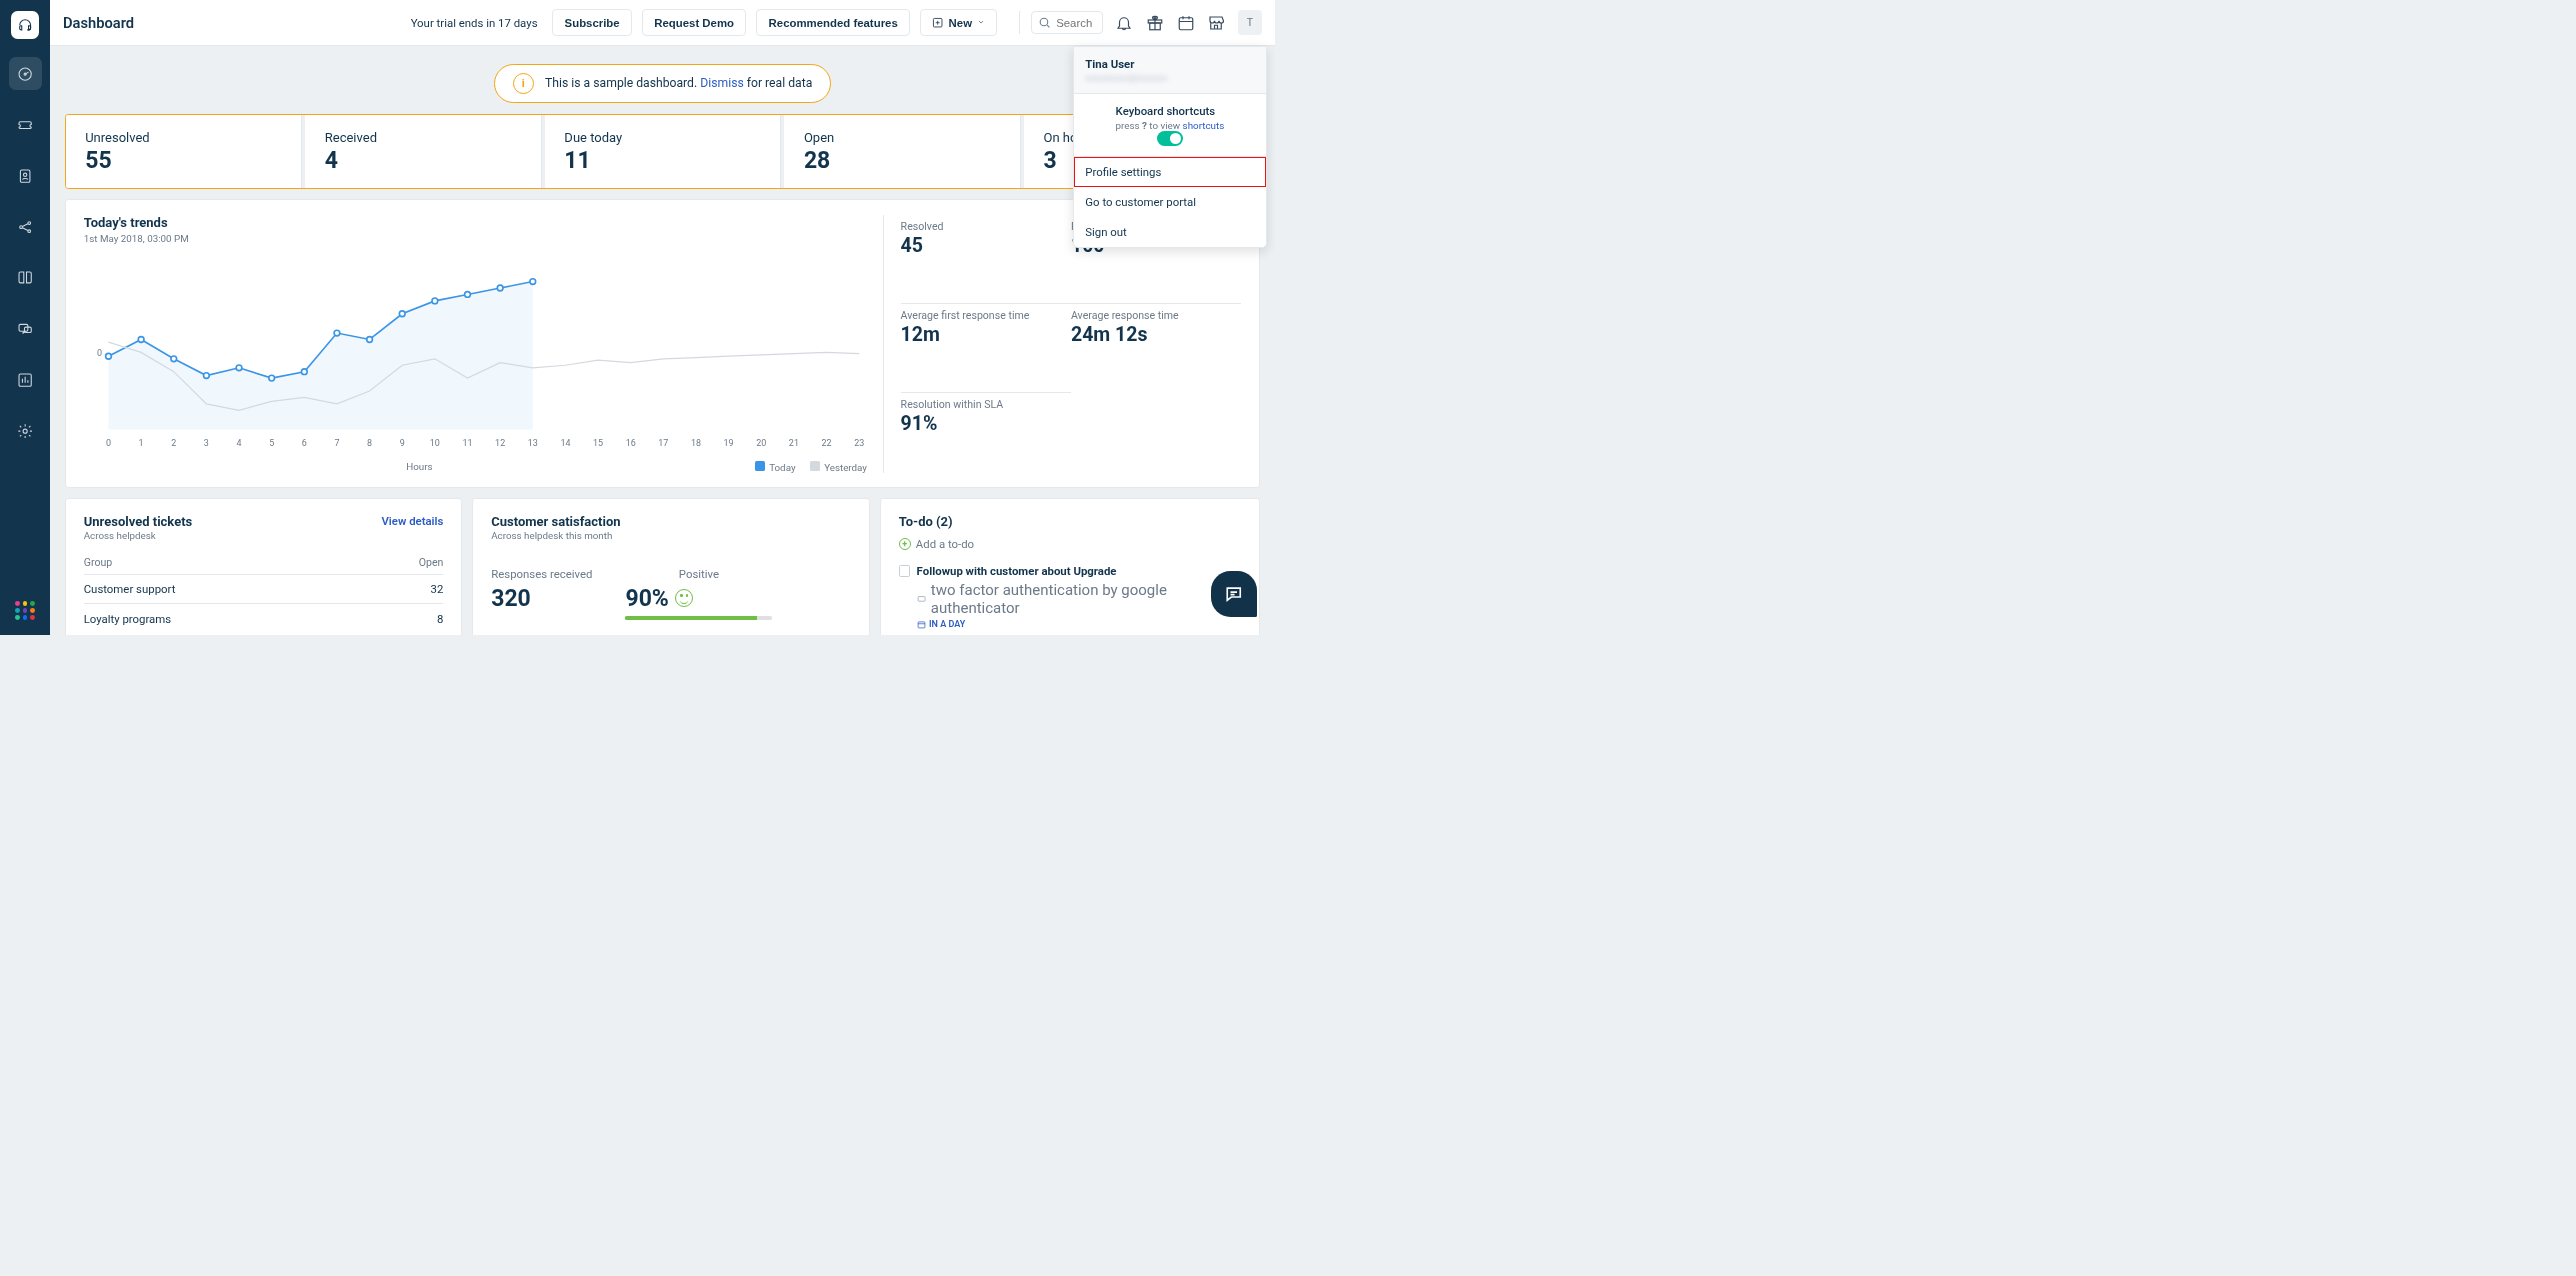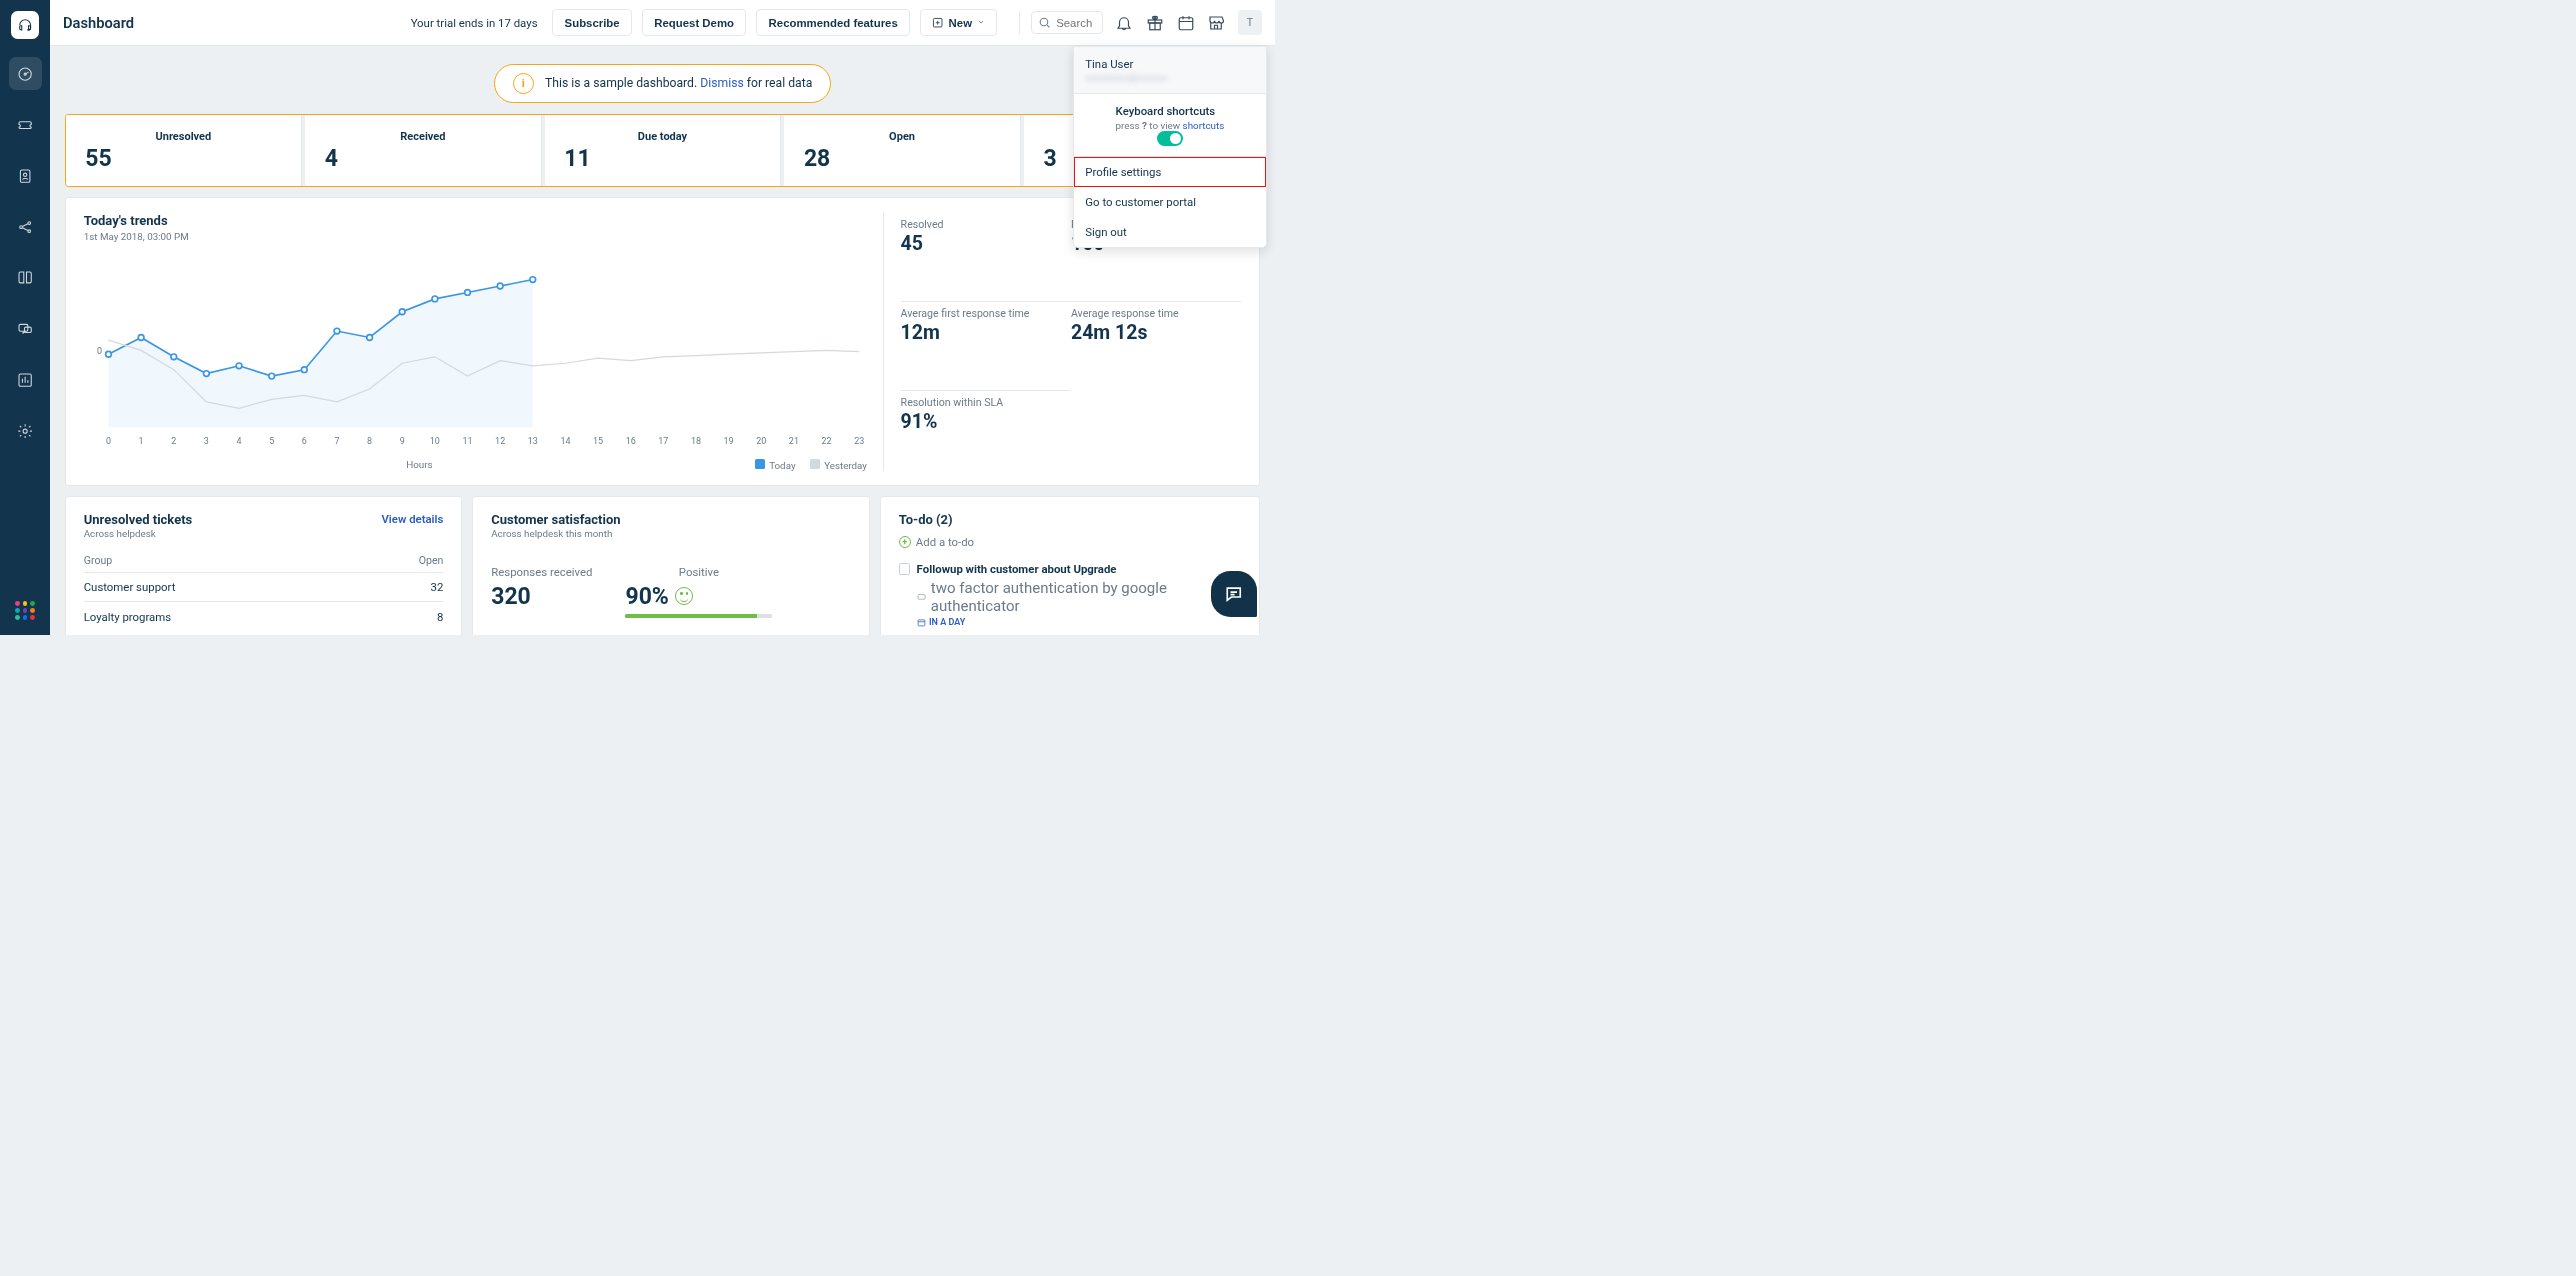--- a/index.html
+++ b/index.html
@@ -69,21 +69,21 @@
     overflow:hidden;
   }
   .banner { display:flex;justify-content:center;margin:6.5px 0 11.4px;}
   .banner-inner { display:flex;align-items:center;gap:11.4px;background:#fff;border:0.8px solid var(--yellow);border-radius:814px;padding:8.1px 18px;}
   .info-icon {width:21px;height:21px;border:1.6px solid var(--yellow);border-radius:50%;display:flex;align-items:center;justify-content:center;color:var(--yellow);font-weight:700;}
   .banner-text{font-size:12.2px;}
   .banner-text a{color:var(--accent-blue);text-decoration:none;}
   .stats-row { display:flex;gap:3.3px;background:transparent;border:0.8px solid var(--yellow);border-radius:3.3px;overflow:hidden;}
   .stat-card { flex:1;background:#fff;padding:14.7px 19.5px;border-right:0.8px solid var(--border);}
   .stat-card:last-child{border-right:none;}
-  .stat-label { font-size:11px;font-weight:700;color:var(--text-dark);text-align:center;}
+  .stat-label { font-size:13px;font-weight:400;color:var(--text-dark);}
   .stat-value { font-size:23px;font-weight:700;margin-top:1.6px;}
   .trends-card { background:#fff;border:0.8px solid var(--border);border-radius:3.3px;margin-top:9.8px;padding:14.7px 18px;display:flex;}
   .trends-left{flex:1;}
   .trends-title{font-size:13px;font-weight:700;}
   .trends-sub{font-size:9.8px;color:var(--text-muted);margin-top:3.3px;}
   .chart-wrap{margin-top:23px;position:relative;height:187px;}
   .chart-footer{display:flex;align-items:center;justify-content:space-between;margin-top:6.5px;font-size:9.8px;color:var(--text-muted);}
   .legend{display:flex;gap:14.7px;align-items:center;}
   .legend .sw{width:9.8px;height:9.8px;border-radius:1.6px;display:inline-block;margin-right:4.1px;}
   .trends-right{width:358px;border-left:0.8px solid var(--border);margin-left:16.3px;padding-left:16.3px;display:grid;grid-template-columns:1fr 1fr;gap:8.1px 0;}
@@ -119,21 +119,21 @@
   .todo-item .meta{font-size:15px;color:var(--text-muted);margin-left:18px;margin-top:3.3px;display:flex;align-items:center;gap:4.9px;}
   .todo-item .due{font-size:9px;color:var(--accent-blue);margin-left:18px;margin-top:2px;font-weight:600;display:flex;align-items:center;gap:3.3px;}
   
   .user-dd {
     position:absolute; top:46px; right:8.1px; width:194px;
     background:#fff; border:0.8px solid var(--border);
     border-radius:0 0 4.9px 4.9px; box-shadow:0 3.3px 11.4px rgba(0,0,0,.12);
     z-index:20;
   }
   .user-dd .u-head{padding:9.8px 11.4px;background:#f7f8fa;border-bottom:0.8px solid var(--border);}
-  .user-dd .u-name{font-weight:400;}
+  .user-dd .u-name{font-weight:700;}
   .user-dd .u-email{color:#c0c8d0;filter:blur(2.4px);margin-top:1.6px;font-size:9.8px;}
   .dd-row{padding:9.8px 11.4px;border-bottom:0.8px solid var(--border);display:flex;align-items:center;justify-content:space-between;flex-direction:column;}
   .kb-block .kt{font-weight:500;}
   .kb-block .ks{font-size:9.8px;color:var(--text-muted);margin-top:2.4px;}
   .kb-block .ks a{color:var(--accent-blue);text-decoration:none;}
   .toggle{width:26px;height:14.7px;background:var(--accent-toggle);border-radius:8.1px;position:relative;cursor:pointer;}
   .toggle::after{content:"";position:absolute;width:11.4px;height:11.4px;background:#fff;border-radius:50%;right:1.6px;top:1.6px;}
   .dd-link{padding:8.1px 11.4px;cursor:pointer;font-size:11.4px;}
   .highlighted{outline:1.6px solid #e11;outline-offset:-1.6px;}
   

